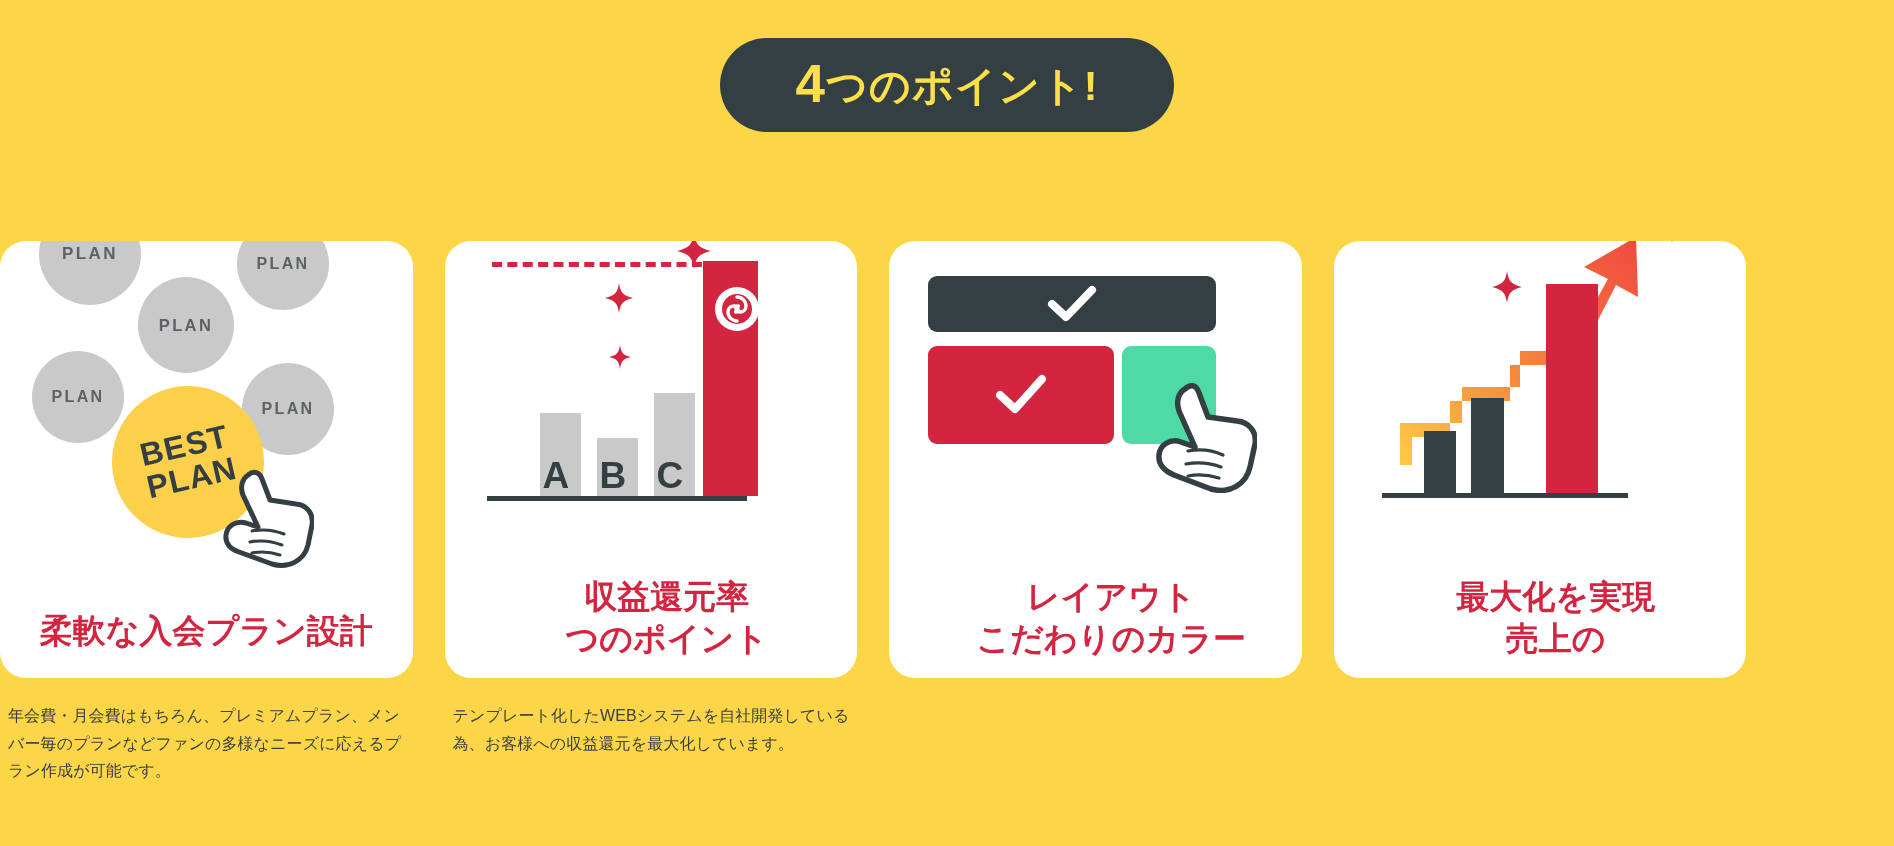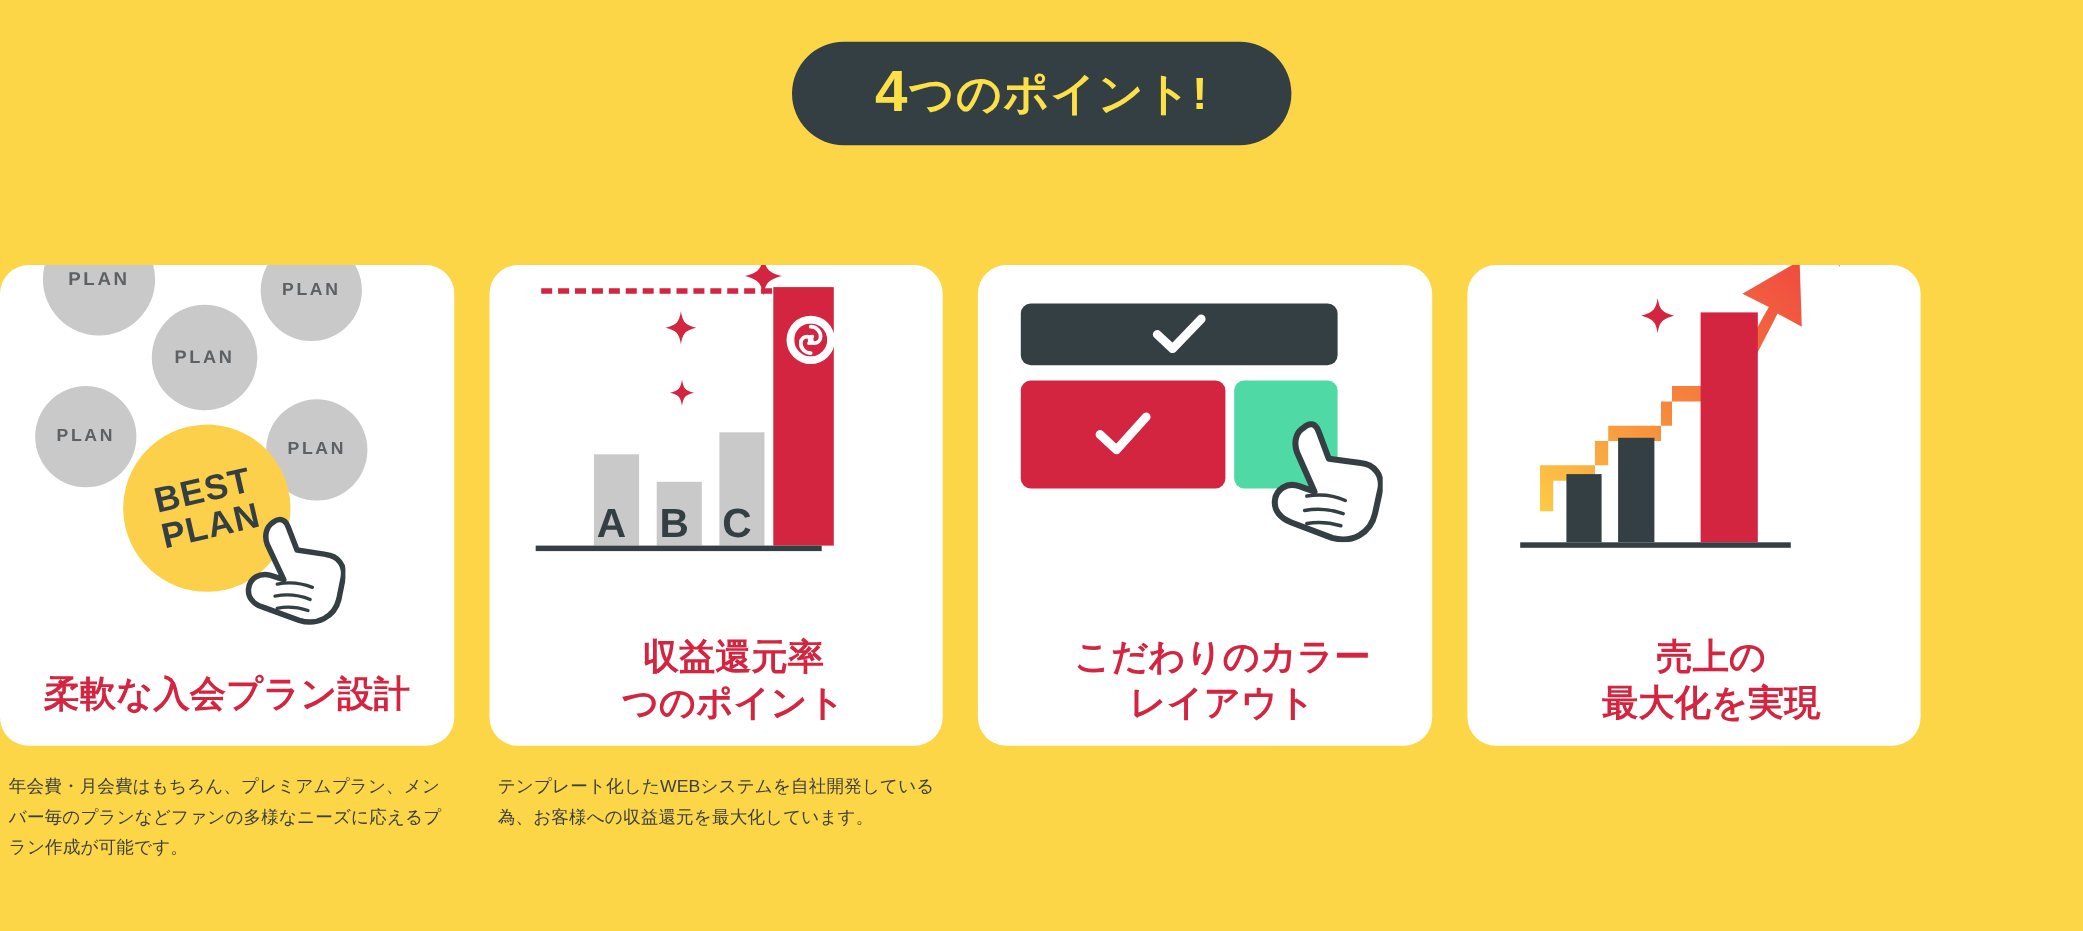--- a/index.html
+++ b/index.html
@@ -264,22 +264,22 @@
             <svg width="108" height="112" viewBox="0 0 108 112">
               <path d="M36 8 C29 12 27 21 30 30 L46 66 L32 61 C21 57 11 64 10 74 C9 83 15 90 25 94 L62 108 C80 113 97 104 101 86 L106 63 C108 51 100 41 88 40 L59 36 L50 12 C47 3 41 3 36 8 Z" fill="#ffffff" stroke="#343F44" stroke-width="5.5" stroke-linejoin="round"></path>
               <path d="M39 70 C50 68 63 69 74 74" fill="none" stroke="#343F44" stroke-width="3.2" stroke-linecap="round"></path>
               <path d="M37 83 C48 81 61 82 72 86" fill="none" stroke="#343F44" stroke-width="3.2" stroke-linecap="round"></path>
               <path d="M39 95 C49 93 60 94 70 97" fill="none" stroke="#343F44" stroke-width="3.2" stroke-linecap="round"></path>
             </svg>
           </div>
         </div>
 
         <div class="card-title two-line">
+          <div>レイアウト</div>
           <div>こだわりのカラー</div>
-          <div>レイアウト</div>
         </div>
       </div>
     </div>
 
     <div class="col">
       <div class="card">
         <div class="card-art">
 
           <svg style="position:absolute;left:36px;top:-66px;" width="280" height="290" viewBox="0 0 280 290">
             <defs>
@@ -303,20 +303,20 @@
               </svg>
           </div>
 
           <div class="c4-b1"></div>
           <div class="c4-b2"></div>
           <div class="c4-b3"></div>
           <div class="c4-base"></div>
         </div>
 
         <div class="card-title two-line">
+          <div>最大化を実現</div>
           <div>売上の</div>
-          <div>最大化を実現</div>
         </div>
       </div>
     </div>
 
   </div>
 </div>
 
 </body></html>

